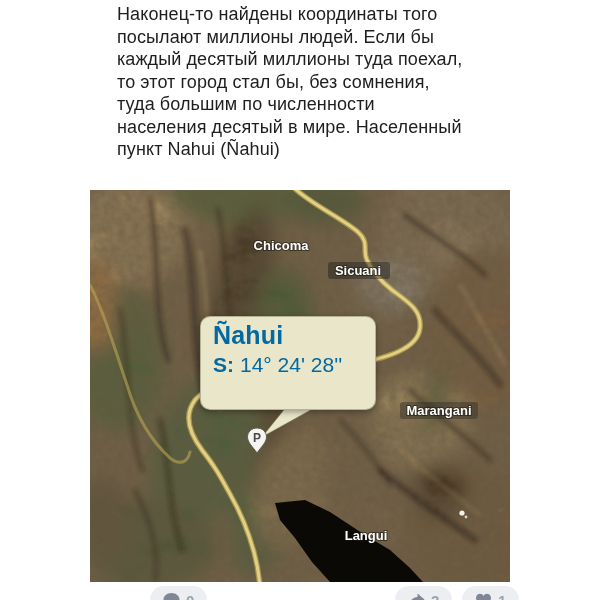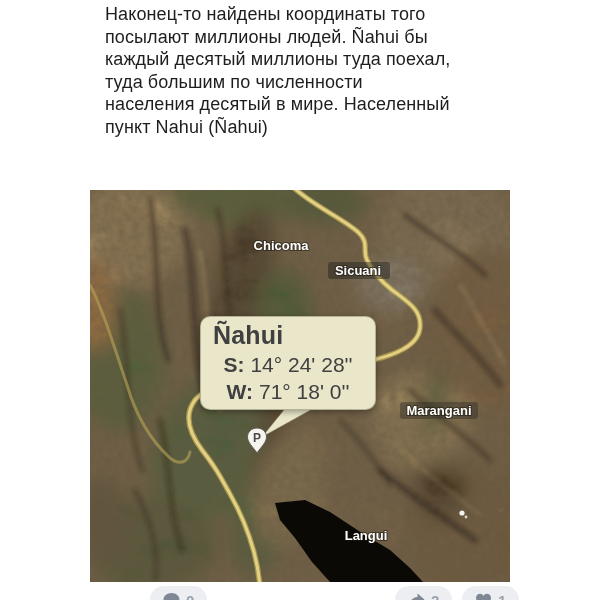--- a/index.html
+++ b/index.html
@@ -5,66 +5,67 @@
   html,body{margin:0;padding:0;}
   body{
     width:600px;height:600px;overflow:hidden;background:#ffffff;
     font-family:"Liberation Sans",sans-serif;position:relative;
   }
   
   .post-text{
     position:absolute;left:105px;top:3px;width:420px;
     font-size:18px;line-height:22.5px;color:#1e1e1e;letter-spacing:0.1px;
   }
-  .post-text .line{white-space:nowrap;}
+  .post-text .line{white-space:nowrap;margin-left:12px;}
   
   .map{
     position:absolute;left:90px;top:190px;width:420px;height:392px;
     overflow:hidden;background:#77644a;text-decoration:underline;
   }
   .map svg{display:block;}
   .map-label{
     font:bold 13px "Liberation Sans",sans-serif;fill:#ffffff;
     paint-order:stroke;stroke:rgba(25,22,15,0.55);stroke-width:2px;
     text-anchor:middle;
   }
   .pin-letter{
     font:bold 12px "Liberation Sans",sans-serif;fill:#4a4a4a;
     text-anchor:middle;stroke:none;
   }
   
   .bubble{
     position:absolute;left:110px;top:126px;width:176px;height:94px;
     box-sizing:border-box;background:#e9e6ca;border-radius:10px;
-    padding:3px 12px 5px 12px;color:#404040;
+    padding:3px 12px 5px 12px;color:#0369a1;
     box-shadow:0 2px 6px rgba(0,0,0,0.35);
     border:1px solid rgba(130,125,95,0.5);
   }
   .bubble-title{font-size:25px;font-weight:bold;line-height:31px;letter-spacing:0.2px;}
-  .bubble-row{font-size:21px;line-height:27px;white-space:nowrap;text-align:center;}
+  .bubble-row{font-size:21px;line-height:27px;white-space:nowrap;}
   .bubble-row .bb{font-weight:bold;margin-right:6px;}
   
   .pill{
     position:absolute;top:586px;height:28px;background:#eceef2;
     border-radius:14px;display:flex;align-items:center;gap:6px;
     padding:0 13px;box-sizing:border-box;
   }
   .pill svg{flex:0 0 auto;}
   .pill .count{font-size:15px;font-weight:bold;color:#99a3ae;}
   .pill-comments{left:150px;}
   .pill-share{left:395px;}
   .pill-like{left:462px;}
 </style>
 </head>
 <body>
 
 <div class="post-text">
   <div class="line">Наконец-то найдены координаты того</div>
-  <div class="line">посылают миллионы людей. Ñahui бы</div>
+  <div class="line">посылают миллионы людей. Если бы</div>
   <div class="line">каждый десятый миллионы туда поехал,</div>
+  <div class="line">то этот город стал бы, без сомнения,</div>
   <div class="line">туда большим по численности</div>
   <div class="line">населения десятый в мире. Населенный</div>
   <div class="line">пункт Nahui (Ñahui)</div>
 </div>
 
 <div class="map">
   <svg width="420" height="392" viewBox="0 0 420 392">
     <defs>
       <filter id="blur9" x="-30%" y="-30%" width="160%" height="160%">
         <feGaussianBlur stdDeviation="9"></feGaussianBlur>
@@ -158,23 +159,20 @@
       <path d="M167,238 C172.5,238 176.5,242 176.5,247 C176.5,252.5 171,257 167,263 C163,257 157.5,252.5 157.5,247 C157.5,242 161.5,238 167,238 Z" fill="#f5f4ef" stroke="#5d5d55" stroke-width="1"></path>
       <text class="pin-letter" x="167" y="251.5">P</text>
     </g>
   </svg>
 
   <div class="bubble">
     <div class="bubble-title">Ñahui</div>
     <div class="bubble-row">
       <span class="bb">S:</span><span>14° 24' 28''</span>
     </div>
-    <div class="bubble-row">
-      <span class="bb">W:</span><span>71° 18' 0''</span>
-    </div>
   </div>
 </div>
 
 <div class="pill pill-comments">
   <svg width="17" height="16" viewBox="0 0 17 16">
     <path d="M8.5,1 C12.9,1 16.5,3.9 16.5,7.5 C16.5,11.1 12.9,14 8.5,14 C7.5,14 6.5,13.85 5.6,13.55 L1.4,15 L2.8,11.5 C1.4,10.4 0.5,9 0.5,7.5 C0.5,3.9 4.1,1 8.5,1 Z" fill="#7f8894"></path>
   </svg>
   <span class="count">0</span>
 </div>
 

